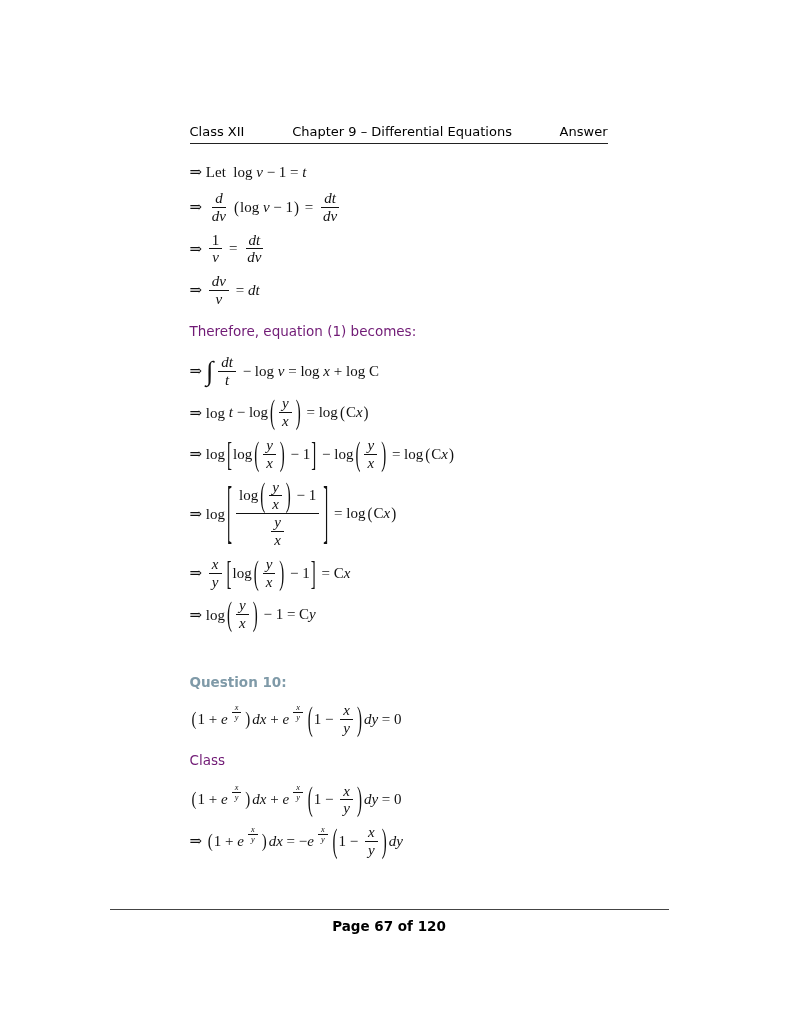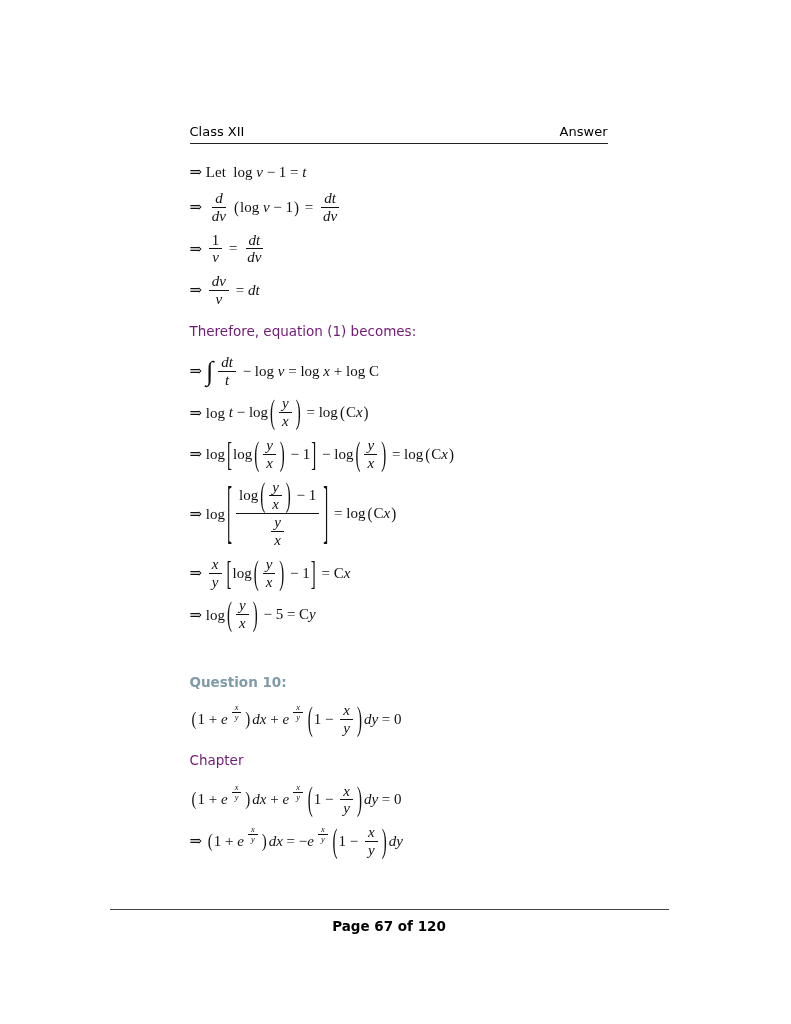--- a/index.html
+++ b/index.html
@@ -41,20 +41,21 @@
   .footer .frule { border-top:1px solid #444; }
   .footer .pagenum { text-align:center; font-size:13.5px; font-weight:bold; margin-top:8px; color:#000; }
 </style>
 </head>
 <body>
 
 <div class="page">
 
   <div class="header">
     <span>Class XII</span>
+    <span>Chapter 9 – Differential Equations</span>
     <span>Answer</span>
   </div>
 
   <main>
     <div class="eq">
         <span class="rm">⇒ Let  log </span>
         <span class="it">v</span>
         <span class="rm"> − 1 = </span>
         <span class="it">t</span>
       </div>
@@ -309,21 +310,21 @@
               <span class="num">
                 <span class="it">y</span>
               </span>
               <span class="den">
                 <span class="it">x</span>
               </span>
             </span>
           </span>
           <span class="br" style="transform: scaleY(2.30625);">)</span>
         </span>
-        <span class="rm"> − 5 = C</span>
+        <span class="rm"> − 1 = C</span>
         <span class="it">y</span>
       </div>
 
 
     <h3 class="q">Question 10:</h3>
 
     <div class="eq">
         <span class="wrap">
           <span class="br" style="transform: scaleY(1.29792);">(</span>
           <span class="inner">
@@ -375,21 +376,21 @@
                 <span class="it">y</span>
               </span>
             </span>
           </span>
           <span class="br" style="transform: scaleY(2.30625);">)</span>
         </span>
         <span class="it">dy</span>
         <span class="rm"> = 0</span>
       </div>
 
-    <p class="txt">Chapter</p>
+    <p class="txt">Class</p>
 
     <div class="eq">
         <span class="wrap">
           <span class="br" style="transform: scaleY(1.29792);">(</span>
           <span class="inner">
             <span class="rm">1 + </span>
             <span class="supg">
               <span class="base">
                 <span class="it">e</span>
               </span>

